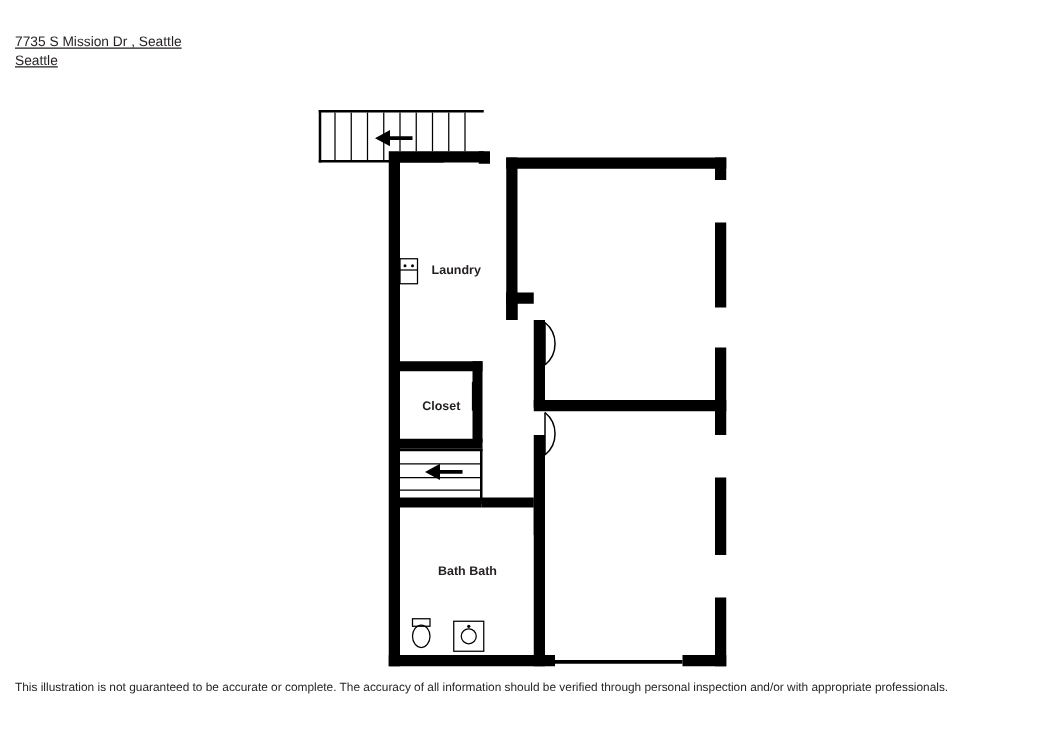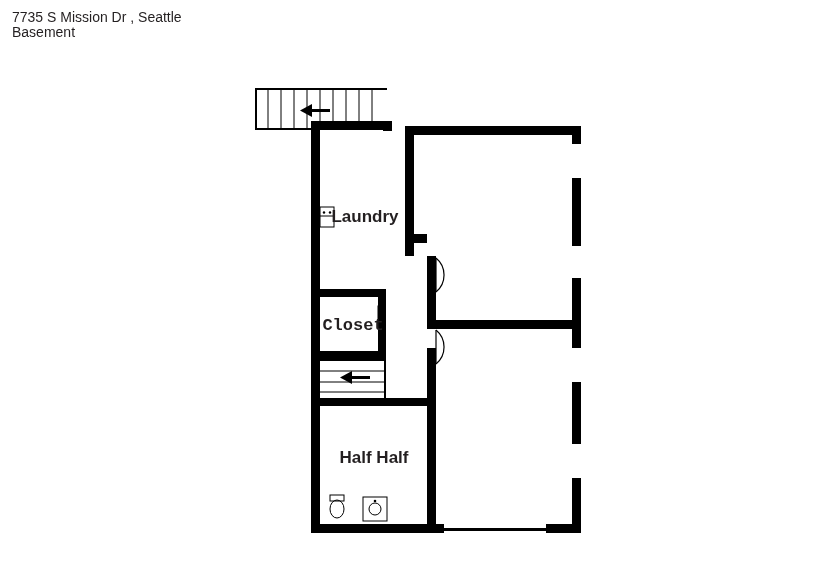--- a/index.html
+++ b/index.html
@@ -11,24 +11,25 @@
     width: 831px;
     height: 588px;
     position: relative;
     font-family: "Liberation Sans", sans-serif;
     color: #231f20;
     overflow: hidden;
   }
   .header {
     position: absolute;
     left: 12px;
-    top: 10px;
-    font-size: 14px;
+    top: 27px;
+    font-size: 11px;
     line-height: 15px;
     color: #231f20;
+    text-decoration: underline;
   }
   .header div { white-space: nowrap; }
 
   .plan {
     position: absolute;
     left: 0;
     top: 0;
     width: 831px;
     height: 540px;
   }
@@ -46,36 +47,36 @@
   
   .room-label {
     position: absolute;
     text-align: center;
     font-size: 11px;
     color: #231f20;
     white-space: nowrap;
   }
   .room-label .name {
     font-weight: bold;
-    font-size: 17px;
+    font-size: 10px;
     display: block;
     line-height: 14px;
   }
   .room-label .dims {
     display: block;
     font-size: 10.5px;
     line-height: 14px;
   }
 </style>
 </head>
 <body>
 
 <div class="header">
   <div>7735 S Mission Dr , Seattle</div>
-  <div>Basement</div>
+  <div>Seattle</div>
 </div>
 
 <div class="plan">
   <svg width="831" height="540" viewBox="0 0 831 540">
 
     <g fill="#000000">
 
       <rect x="255" y="88" width="2" height="42"></rect>
       <rect x="255" y="88" width="132" height="2"></rect>
       <rect x="255" y="128" width="100" height="2"></rect>
@@ -184,26 +185,27 @@
 
   </svg>
 
   
   <div class="room-label" style="left:300px; top:210px; width:130px;">
     <span class="name">Laundry</span>
     <span class="dims"></span>
   </div>
 
 
-  <div class="room-label" style="left:293px; top:319px; width:120px;font-family:Liberation Mono, monospace;">
+  <div class="room-label" style="left:293px; top:319px; width:120px;">
     <span class="name">Closet</span>
     <span class="dims"></span>
   </div>
 
 
   <div class="room-label" style="left:314px; top:451px; width:120px;">
-    <span class="name">Half Half</span>
+    <span class="name">Bath Bath</span>
     <span class="dims"></span>
   </div>
 </div>
 
 <div class="footer">
+  <div>This illustration is not guaranteed to be accurate or complete. The accuracy of all information should be verified through personal inspection and/or with appropriate professionals.</div>
 </div>
 
 </body></html>

